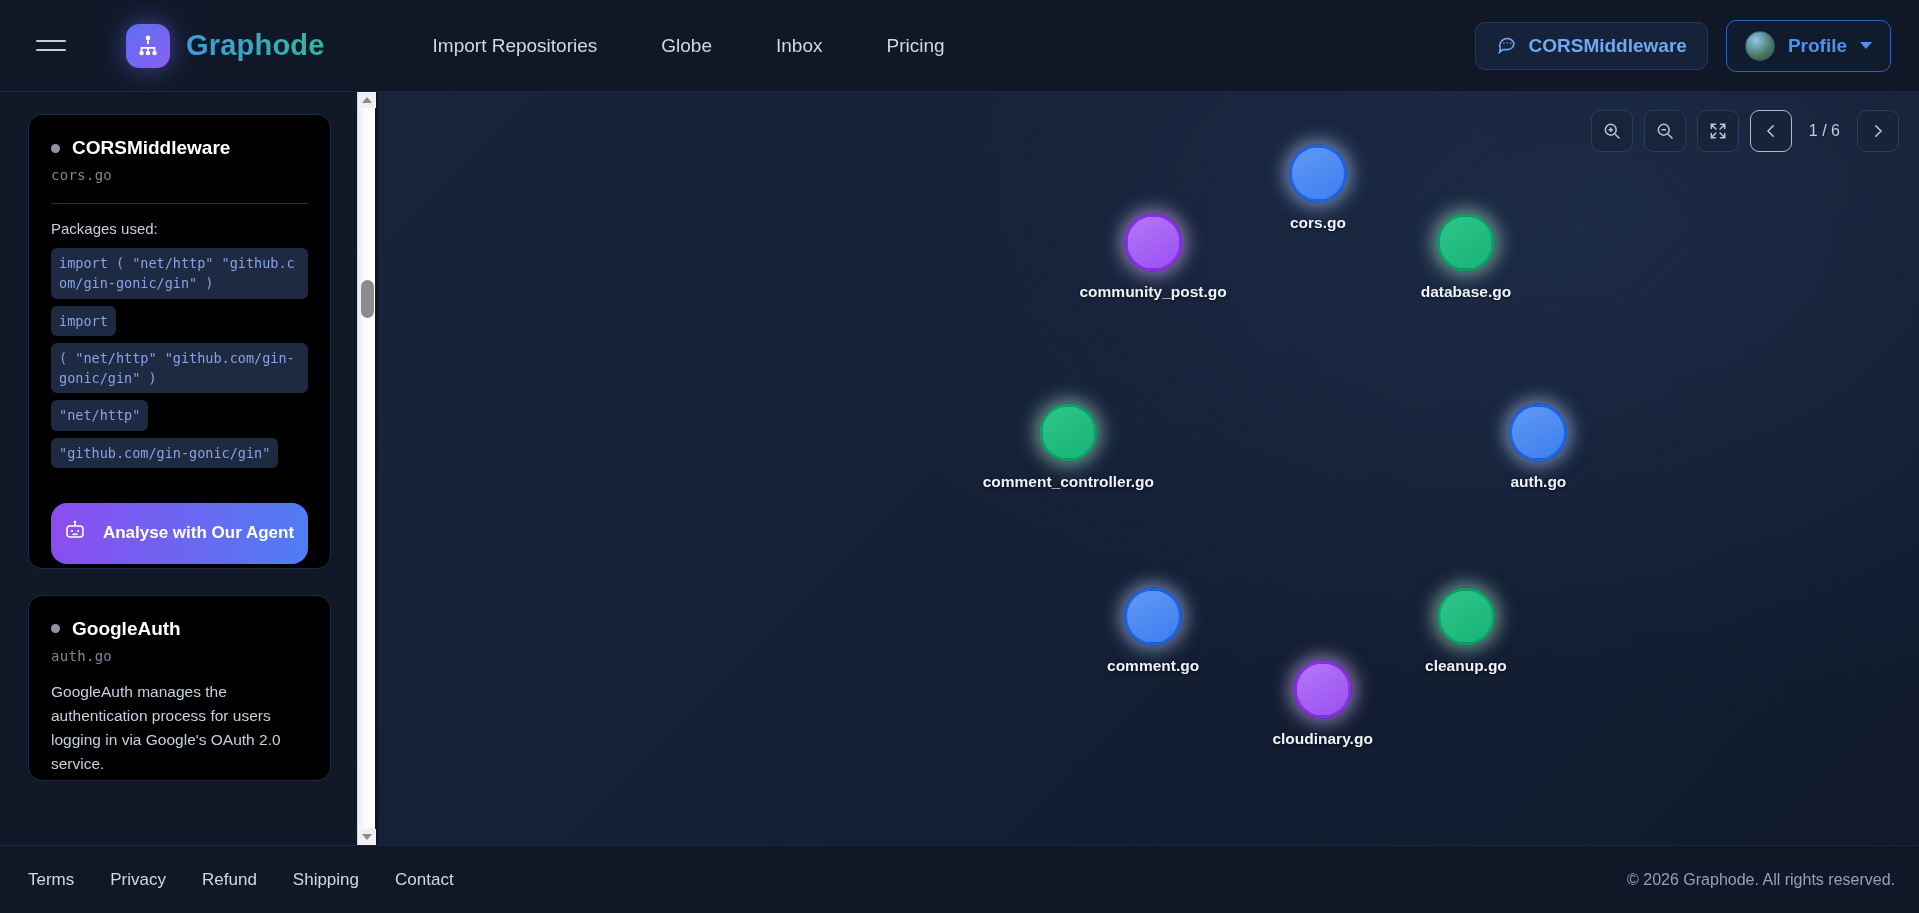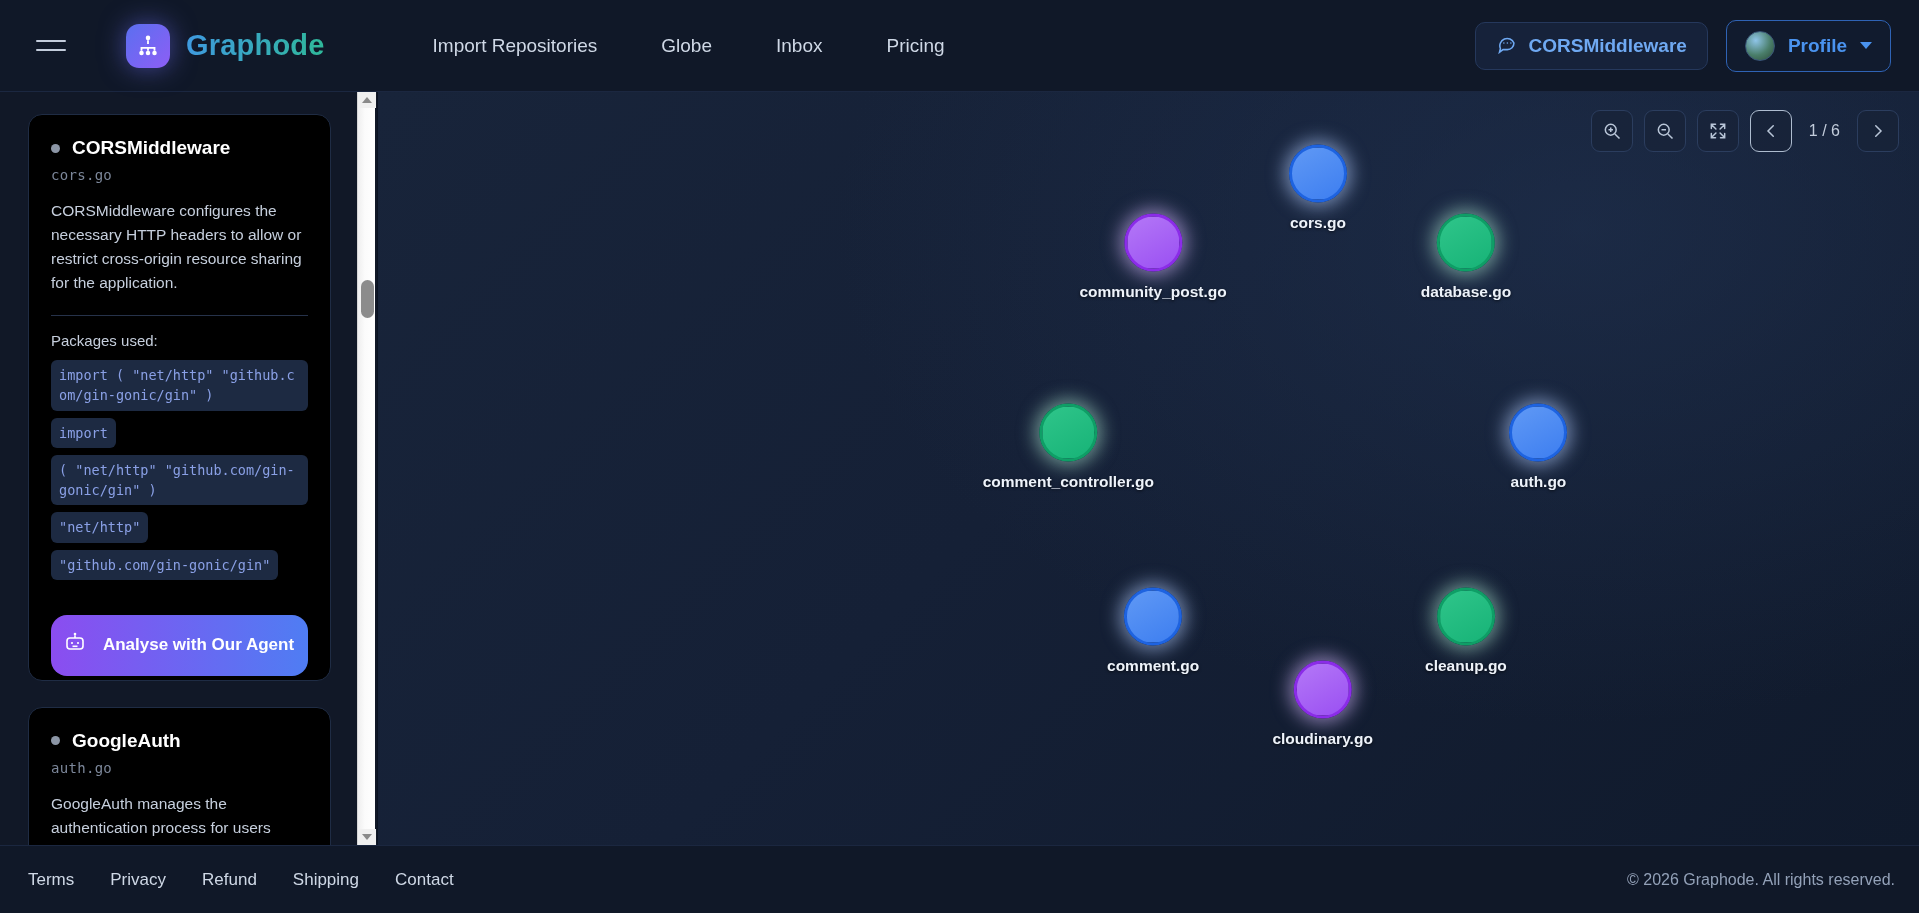--- a/index.html
+++ b/index.html
@@ -247,21 +247,20 @@
   <div class="body-row">
 
     <aside class="sidebar">
 
       <section class="card">
         <div class="card-head">
           <span class="dot"></span>
           <span class="card-title">CORSMiddleware</span>
         </div>
         <div class="card-file">cors.go</div>
-        <p class="card-desc">CORSMiddleware configures the necessary HTTP headers to allow or restrict cross-origin resource sharing for the application.</p>
         <div class="divider"></div>
         <div class="pkg-label">Packages used:</div>
         <div>
           <code class="pkg full">import ( "net/http" "github.com/gin-gonic/gin" )</code>
           <code class="pkg">import</code>
           <code class="pkg full">( "net/http" "github.com/gin-gonic/gin" )</code>
           <code class="pkg">"net/http"</code>
           <code class="pkg">"github.com/gin-gonic/gin"</code>
         </div>
         <button class="btn-agent">

